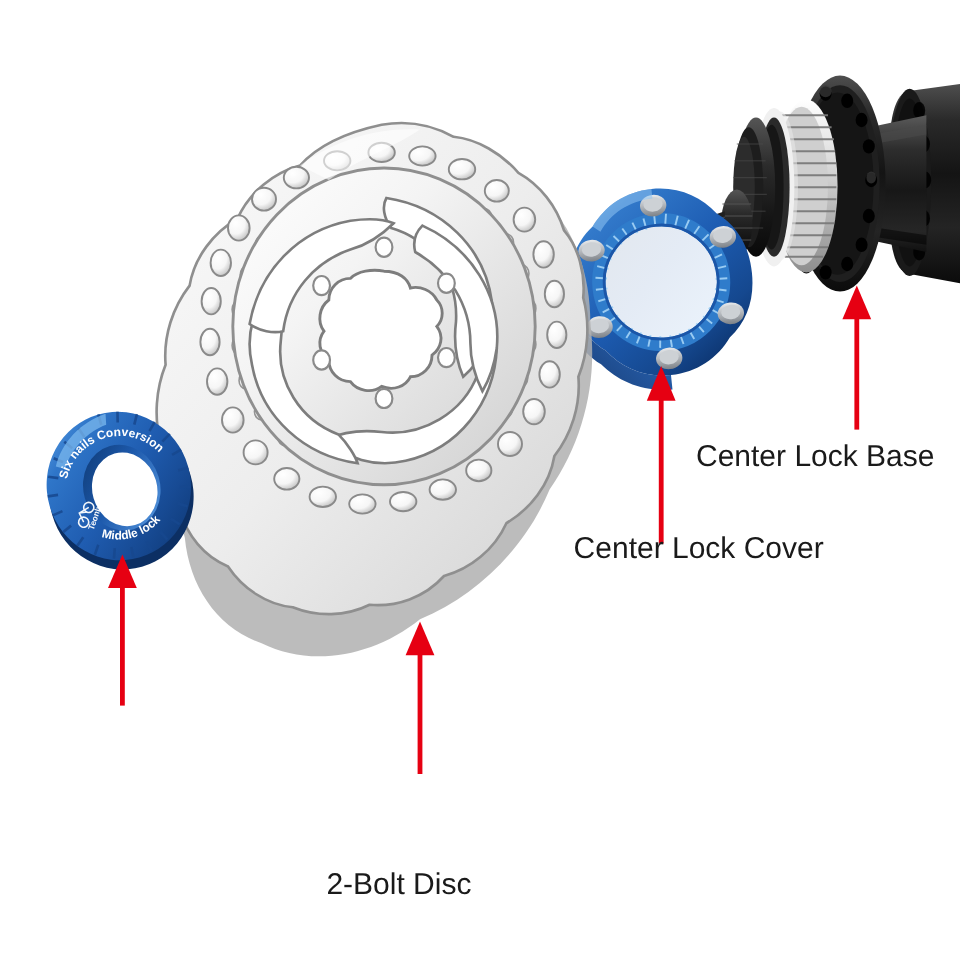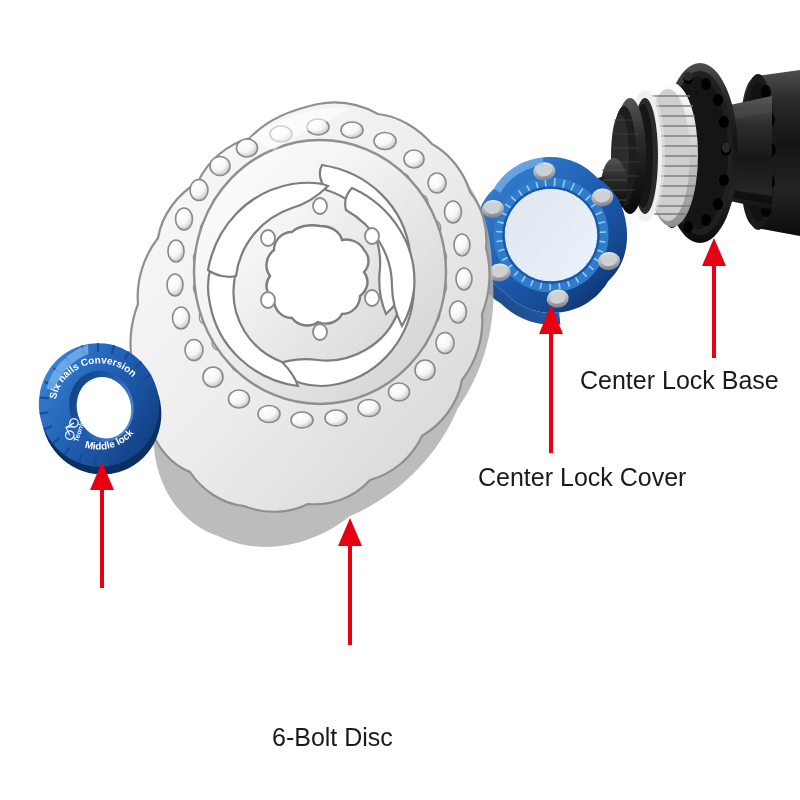--- a/index.html
+++ b/index.html
@@ -27,21 +27,21 @@
     color: #1a1a1a;
     font-family: "Liberation Sans", sans-serif;
     font-size: 25px;
     font-weight: 400;
     line-height: 34px;
     white-space: pre;
     letter-spacing: 0px;
   }
   #label-hub   { left: 44px;  top: 593px; }
   #label-rotor { left: 272px; top: 652px; text-align: left; }
-  #label-cover { left: 478px; top: 460px; }
+  #label-cover { left: 478px; top: 440px; }
   #label-base  { left: 580px; top: 363px; text-align: center; }
 </style>
 </head>
 <body>
 
 <div id="page">
 
   <svg class="diagram-svg" viewBox="0 0 800 800">
     <defs>
 
@@ -567,21 +567,21 @@
 
       <g>
         <rect x="712" y="258" width="4" height="100" fill="#e60012"></rect>
         <polygon points="714,238 726,266 702,266"></polygon>
       </g>
     </g>
   </svg>
 
 
   <div class="label" id="label-rotor">
-    <div>6-Bolt Disc</div>
+    <div>2-Bolt Disc</div>
     
   </div>
 
   <div class="label" id="label-cover">Center Lock Cover</div>
 
   <div class="label" id="label-base">Center Lock Base</div>
 
 </div>
 
 </body></html>

